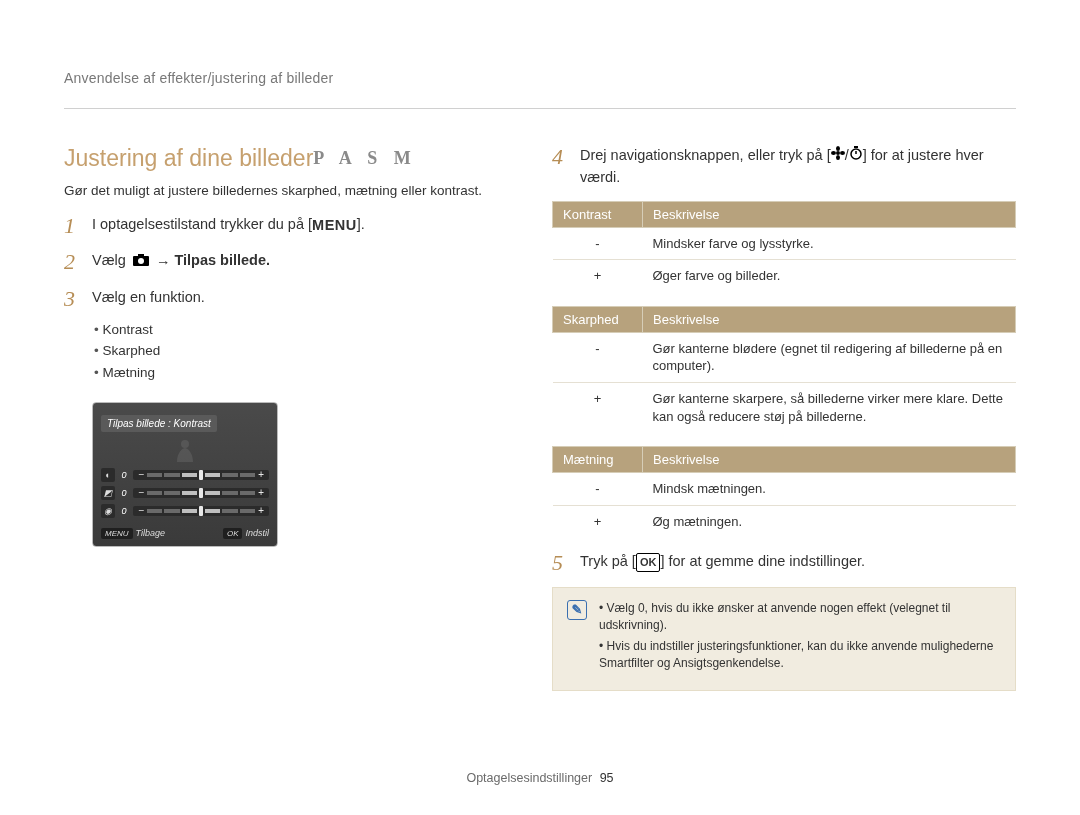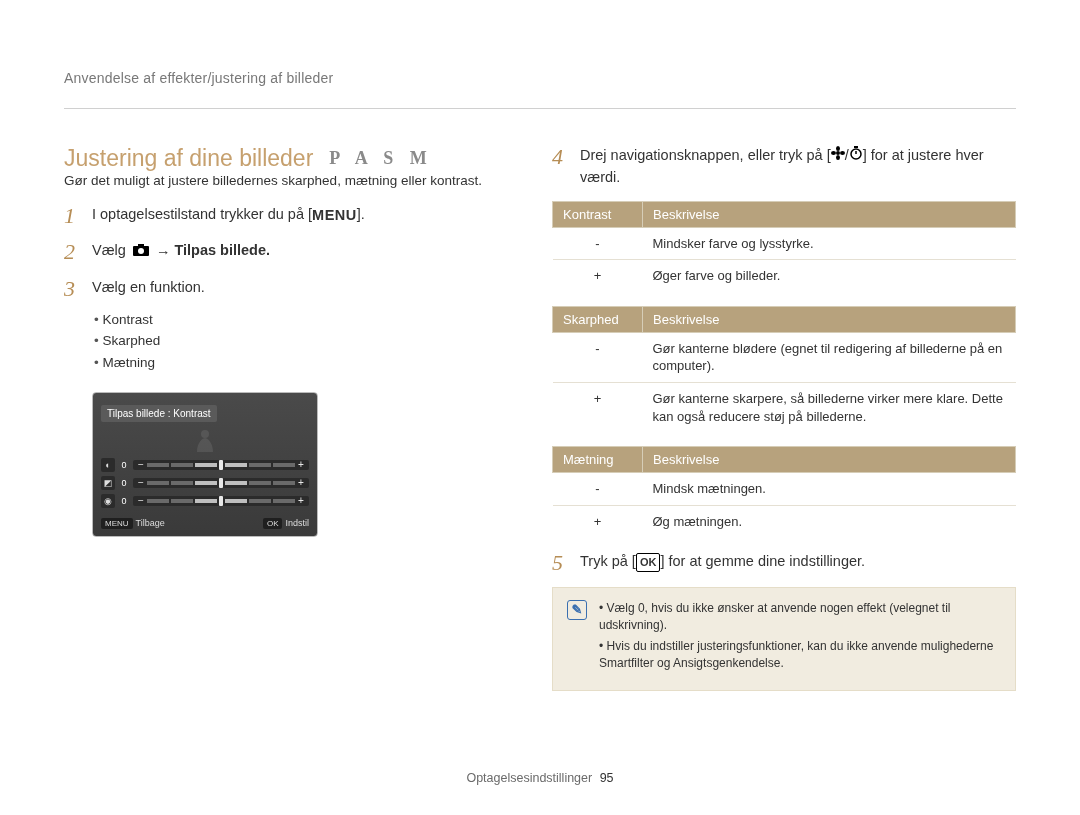--- a/index.html
+++ b/index.html
@@ -26,21 +26,21 @@
   .columns {
     display: flex;
     gap: 48px;
   }
   .col-left {
     flex: 0 0 440px;
   }
   .col-right {
     flex: 1;
   }
-  .heading-row { display:flex; align-items:center; gap:16px; margin-bottom:0;}
+  .heading-row { display:flex; align-items:center; margin-bottom:10px;}
   .heading {
     font-size: 23px;
     font-weight: 400;
     color: #c6a06e;
   }
   .pasm {
     font-family: "Times New Roman", serif;
     font-weight: bold;
     letter-spacing: 6px;
     color: #8a8a8a;
@@ -84,26 +84,27 @@
     list-style: none;
     padding-left: 30px;
     font-size: 13.5px;
     line-height: 1.6;
     margin-top: -4px;
     margin-bottom: 18px;
   }
   .bullets li::before { content: "•  "; color:#555; }
   
   .cam-preview {
-    width: 226px;
+    width: 186px;
     border: 1px solid #bbb;
     border-radius: 4px;
     background: linear-gradient(#4a4a4a,#3a3a3a);
     padding: 10px 8px 6px 8px;
     margin-left: 28px;
+    font-style: italic;
   }
   .cam-title-chip {
     background: #5a5a5a;
     color: #fff;
     font-size: 10px;
     padding: 3px 6px;
     border-radius: 2px;
     display: inline-block;
     margin-bottom: 6px;
   }

